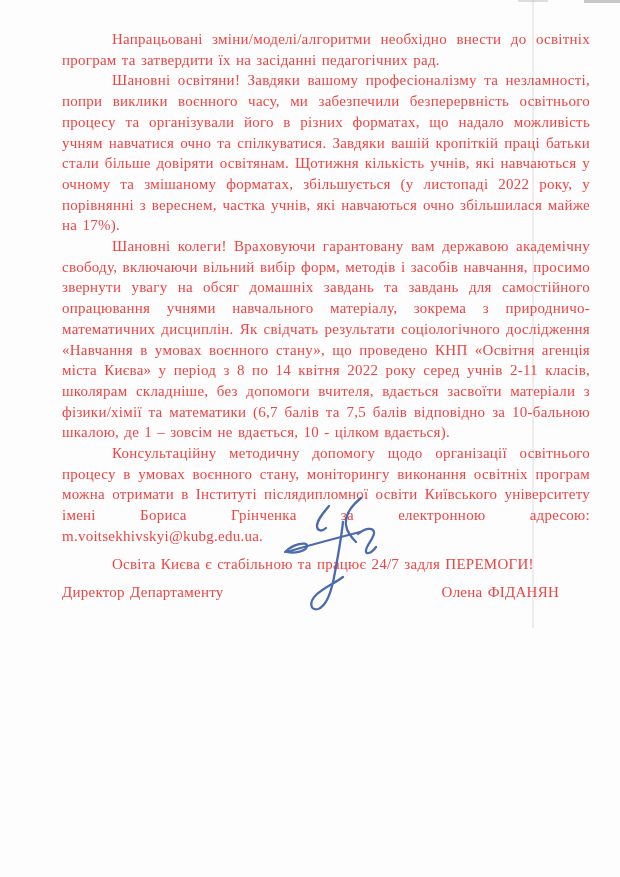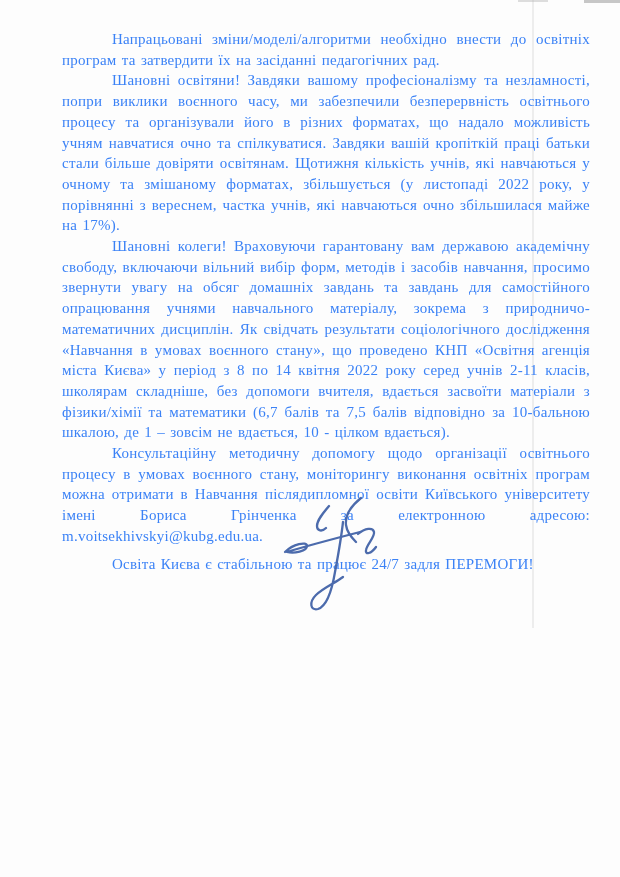--- a/index.html
+++ b/index.html
@@ -7,21 +7,21 @@
     padding: 0;
     background: #fdfdfd;
   }
   .page {
     position: relative;
     width: 620px;
     height: 628px;
     background: #fdfdfd;
     overflow: hidden;
     font-family: "Liberation Serif", "DejaVu Serif", serif;
-    color: #3b82f6;
+    color: #ef4444;
   }
   
   .crease {
     position: absolute;
     left: 532px;
     top: 0;
     width: 2px;
     height: 877px;
     background: #ededed;
   }
@@ -87,23 +87,25 @@
   <div class="smudge top-right-a"></div>
   <div class="smudge top-right-b"></div>
   <div class="smudge bottom-left-a"></div>
   <div class="smudge bottom-left-b"></div>
   <div class="smudge bottom-center"></div>
 
   <div class="text-block">
     <p>Напрацьовані зміни/моделі/алгоритми необхідно внести до освітніх програм та затвердити їх на засіданні педагогічних рад.</p>
     <p>Шановні освітяни! Завдяки вашому професіоналізму та незламності, попри виклики воєнного часу, ми забезпечили безперервність освітнього процесу та організували його в різних форматах, що надало можливість учням навчатися очно та спілкуватися. Завдяки вашій кропіткій праці батьки стали більше довіряти освітянам. Щотижня кількість учнів, які навчаються у очному та змішаному форматах, збільшується (у листопаді 2022 року, у порівнянні з вереснем, частка учнів, які навчаються очно збільшилася майже на 17%).</p>
     <p>Шановні колеги! Враховуючи гарантовану вам державою академічну свободу, включаючи вільний вибір форм, методів і засобів навчання, просимо звернути увагу на обсяг домашніх завдань та завдань для самостійного опрацювання учнями навчального матеріалу, зокрема з природничо-математичних дисциплін. Як свідчать результати соціологічного дослідження «Навчання в умовах воєнного стану», що проведено КНП «Освітня агенція міста Києва» у період з 8 по 14 квітня 2022 року серед учнів 2-11 класів, школярам складніше, без допомоги вчителя, вдається засвоїти матеріали з фізики/хімії та математики (6,7 балів та 7,5 балів відповідно за 10-бальною шкалою, де 1 – зовсім не вдається, 10 - цілком вдається).</p>
-    <p><span>Консультаційну методичну допомогу щодо організації освітнього процесу в умовах воєнного стану, моніторингу виконання освітніх програм можна отримати в Навчання післядипломної освіти Київського університету імені Бориса Грінченка за електронною адресою: </span><span class="email">m.voitsekhivskyi@kubg.edu.ua</span><span>.</span></p>
+    <p><span>Консультаційну методичну допомогу щодо організації освітнього процесу в умовах воєнного стану, моніторингу виконання освітніх програм можна отримати в Інституті післядипломної освіти Київського університету імені Бориса Грінченка за електронною адресою: </span><span class="email">m.voitsekhivskyi@kubg.edu.ua</span><span>.</span></p>
     <p class="victory-line">Освіта Києва є стабільною та працює 24/7 задля ПЕРЕМОГИ!</p>
     <div class="closing-row">
+      <span class="signer-title">Директор Департаменту</span>
+      <span class="signer-name">Олена ФІДАНЯН</span>
     </div>
   </div>
 
   <svg class="signature-svg" viewBox="0 0 120 125" xmlns="http://www.w3.org/2000/svg">
     <g fill="none" stroke="#3d5fa6" stroke-width="2.3" stroke-linecap="round" stroke-linejoin="round" opacity="0.92">
       <path d="M66,12 C60,19 54,26 54,32 C54,37 59,38 63,34"></path>
       <path d="M98,4 C88,12 82,22 83,31 C84,39 89,44 93,48"></path>
       <path d="M22,58 C30,50 44,47 44,52 C44,57 31,60 24,58 C40,53 70,45 97,38"></path>
       <path d="M80,28 C78,46 75,62 72,78 C69,96 64,112 55,115 C47,117 46,108 53,101 C60,94 72,89 80,83"></path>
       <path d="M95,40 C102,34 110,33 111,38 C112,43 104,50 103,56 C102,61 108,60 113,53"></path>

